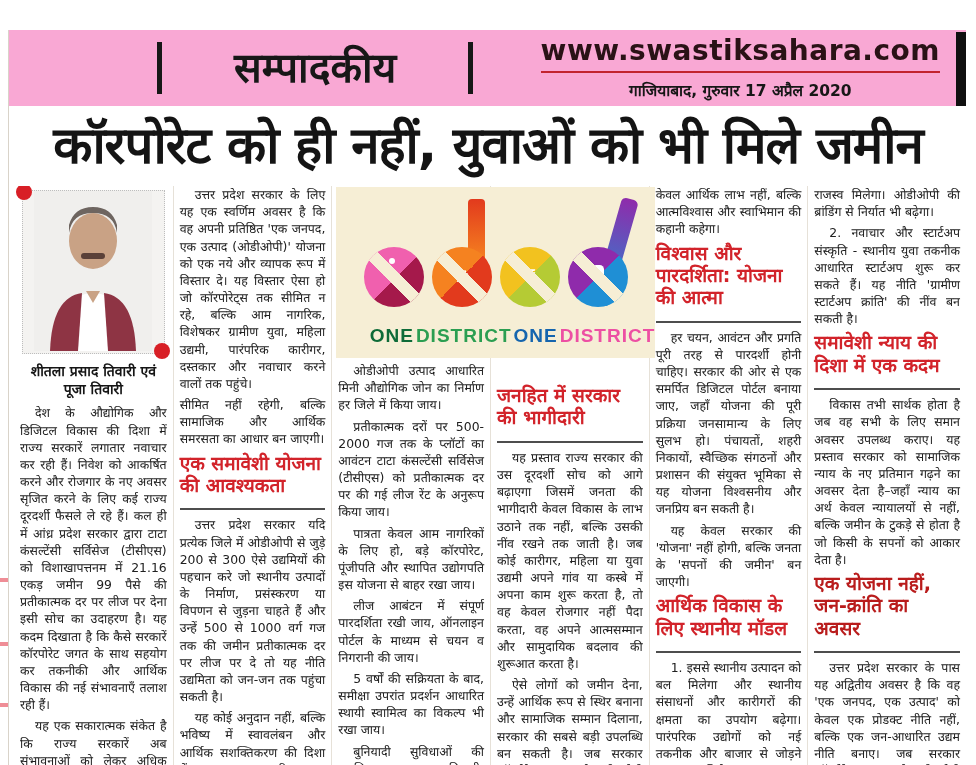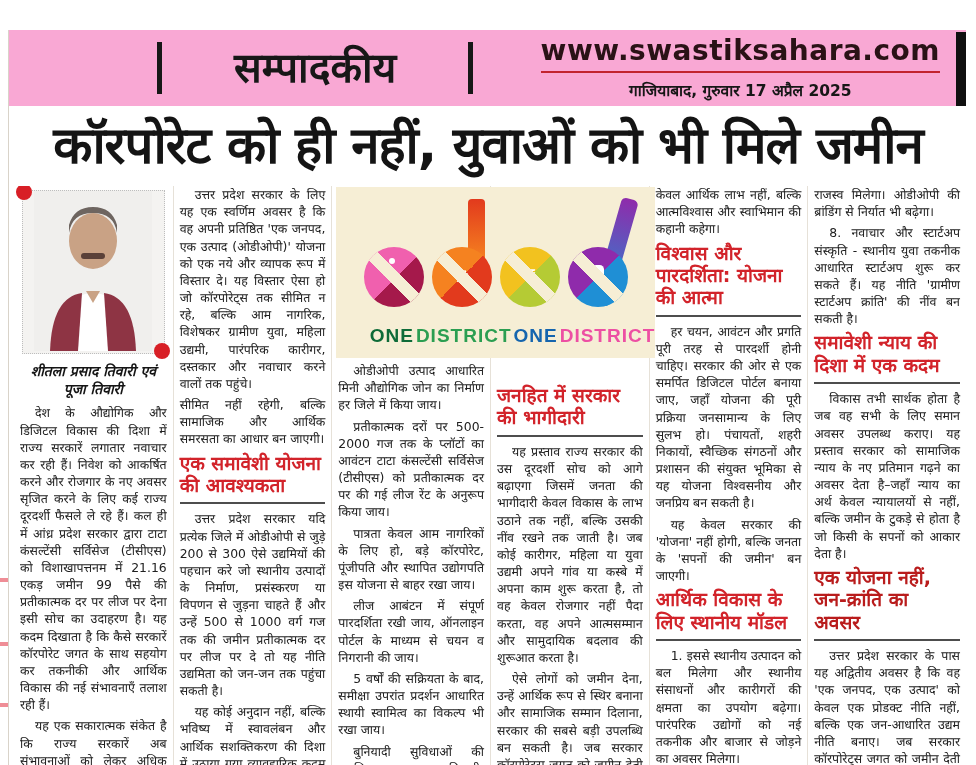--- a/index.html
+++ b/index.html
@@ -43,34 +43,34 @@
   }
   .col{padding:0 6px;overflow:hidden;}
   .col + .col{border-left:1px solid #e6e1d8;}
   .para{
     margin:0 0 4px 0;font-size:12.4px;line-height:1.385;text-align:justify;
     text-indent:15px;color:#202020;
   }
   .para.no-indent{text-indent:0;}
   .subhead{
     margin:4px 0 6px 0;font-size:19px;line-height:1.18;font-weight:bold;
-    color:#d2232a;padding-bottom:6px;border-bottom:2px solid #4d4d4d;
+    color:#d2232a;padding-bottom:12px;border-bottom:2px solid #4d4d4d;
   }
   
   .photo{
     position:relative;height:162px;margin:4px 2px 8px 2px;
     background:#f4f3f1;border:1px dotted #bdbdbd;
   }
   .photo svg{display:block;margin:0 auto;}
   .corner-dot{position:absolute;width:16px;height:16px;border-radius:50%;background:#d81f26;}
   .corner-dot.tl{left:-7px;top:-7px;}
   .corner-dot.br{right:-6px;bottom:-6px;}
   .byline{
     font-size:14px;font-weight:bold;text-align:center;line-height:1.3;
-    margin:2px 0 6px 0;color:#151515;font-style:italic;
+    margin:2px 0 6px 0;color:#151515;
   }
   
   .odop-img{
     position:absolute;left:336px;top:187px;width:319px;height:171px;
     background:#f6eed5;overflow:hidden;
   }
   .odop-letters{display:flex;justify-content:center;align-items:flex-end;gap:6px;height:116px;padding-top:6px;}
   .ol{position:relative;width:62px;height:110px;flex:0 0 auto;}
   .circ{position:absolute;bottom:2px;left:1px;width:60px;height:60px;border-radius:50%;overflow:hidden;}
   .circ::after{
@@ -107,21 +107,21 @@
 <div class="red-tick" style="top:703px"></div>
 
 <div class="masthead" style="background: #f9a8d4;">
   <div class="mast-left">
     <div class="vbar"></div>
     <div class="section-title">सम्पादकीय</div>
     <div class="vbar"></div>
   </div>
   <div class="mast-right">
     <div class="website" style="border-bottom-color: rgb(194, 36, 47);">www.swastiksahara.com</div>
-    <div class="dateline">गाजियाबाद, गुरुवार 17 अप्रैल 2025</div>
+    <div class="dateline">गाजियाबाद, गुरुवार 17 अप्रैल 2020</div>
   </div>
   <div class="mast-endbar"></div>
 </div>
 
 <div class="headline">कॉरपोरेट को ही नहीं, युवाओं को भी मिले जमीन</div>
 
 <div class="body-grid">
   <section class="col">
     <figure class="photo" style="margin:4px 2px 8px 2px">
       <span class="corner-dot tl"></span>
@@ -182,21 +182,21 @@
         <p class="para">हर चयन, आवंटन और प्रगति पूरी तरह से पारदर्शी होनी चाहिए। सरकार की ओर से एक समर्पित डिजिटल पोर्टल बनाया जाए, जहाँ योजना की पूरी प्रक्रिया जनसामान्य के लिए सुलभ हो। पंचायतों, शहरी निकायों, स्वैच्छिक संगठनों और प्रशासन की संयुक्त भूमिका से यह योजना विश्वसनीय और जनप्रिय बन सकती है।</p>
         <p class="para">यह केवल सरकार की 'योजना' नहीं होगी, बल्कि जनता के 'सपनों की जमीन' बन जाएगी।</p>
         <h3 class="subhead" style="color: rgb(210, 35, 42);">आर्थिक विकास के लिए स्थानीय मॉडल</h3>
         <p class="para">1. इससे स्थानीय उत्पादन को बल मिलेगा और स्थानीय संसाधनों और कारीगरों की क्षमता का उपयोग बढ़ेगा। पारंपरिक उद्योगों को नई तकनीक और बाजार से जोड़ने का अवसर मिलेगा।</p>
       </div>
   </section>
 
   <section class="col">
     <div>
         <p class="para no-indent">राजस्व मिलेगा। ओडीओपी की ब्रांडिंग से निर्यात भी बढ़ेगा।</p>
-        <p class="para">8. नवाचार और स्टार्टअप संस्कृति - स्थानीय युवा तकनीक आधारित स्टार्टअप शुरू कर सकते हैं। यह नीति 'ग्रामीण स्टार्टअप क्रांति' की नींव बन सकती है।</p>
+        <p class="para">2. नवाचार और स्टार्टअप संस्कृति - स्थानीय युवा तकनीक आधारित स्टार्टअप शुरू कर सकते हैं। यह नीति 'ग्रामीण स्टार्टअप क्रांति' की नींव बन सकती है।</p>
         <h3 class="subhead" style="color: rgb(210, 35, 42);">समावेशी न्याय की दिशा में एक कदम</h3>
         <p class="para">विकास तभी सार्थक होता है जब वह सभी के लिए समान अवसर उपलब्ध कराए। यह प्रस्ताव सरकार को सामाजिक न्याय के नए प्रतिमान गढ़ने का अवसर देता है–जहाँ न्याय का अर्थ केवल न्यायालयों से नहीं, बल्कि जमीन के टुकड़े से होता है जो किसी के सपनों को आकार देता है।</p>
         <h3 class="subhead" style="color: #b91c1c;">एक योजना नहीं, जन-क्रांति का अवसर</h3>
         <p class="para">उत्तर प्रदेश सरकार के पास यह अद्वितीय अवसर है कि वह 'एक जनपद, एक उत्पाद' को केवल एक प्रोडक्ट नीति नहीं, बल्कि एक जन-आधारित उद्यम नीति बनाए। जब सरकार कॉरपोरेट्स जगत को जमीन देती है, तो निवेश आता है। लेकिन जब सरकार आम जनता को जमीन देती है तो आत्मनिर्भर भारत बनता है। यह '99 पैसे की डील' नहीं होगी, यह '99 प्रतिशत जनता के लिए डील' होगी। एक ऐसा सौदा होगा जो केवल आर्थिक लाभ नहीं, बल्कि आत्मविश्वास और स्वाभिमान की कहानी कहेगा।</p>
       </div>
   </section>
 </div>
 
 <div class="odop-img" style="background: rgb(246, 238, 213);">
   <div class="odop-letters">

